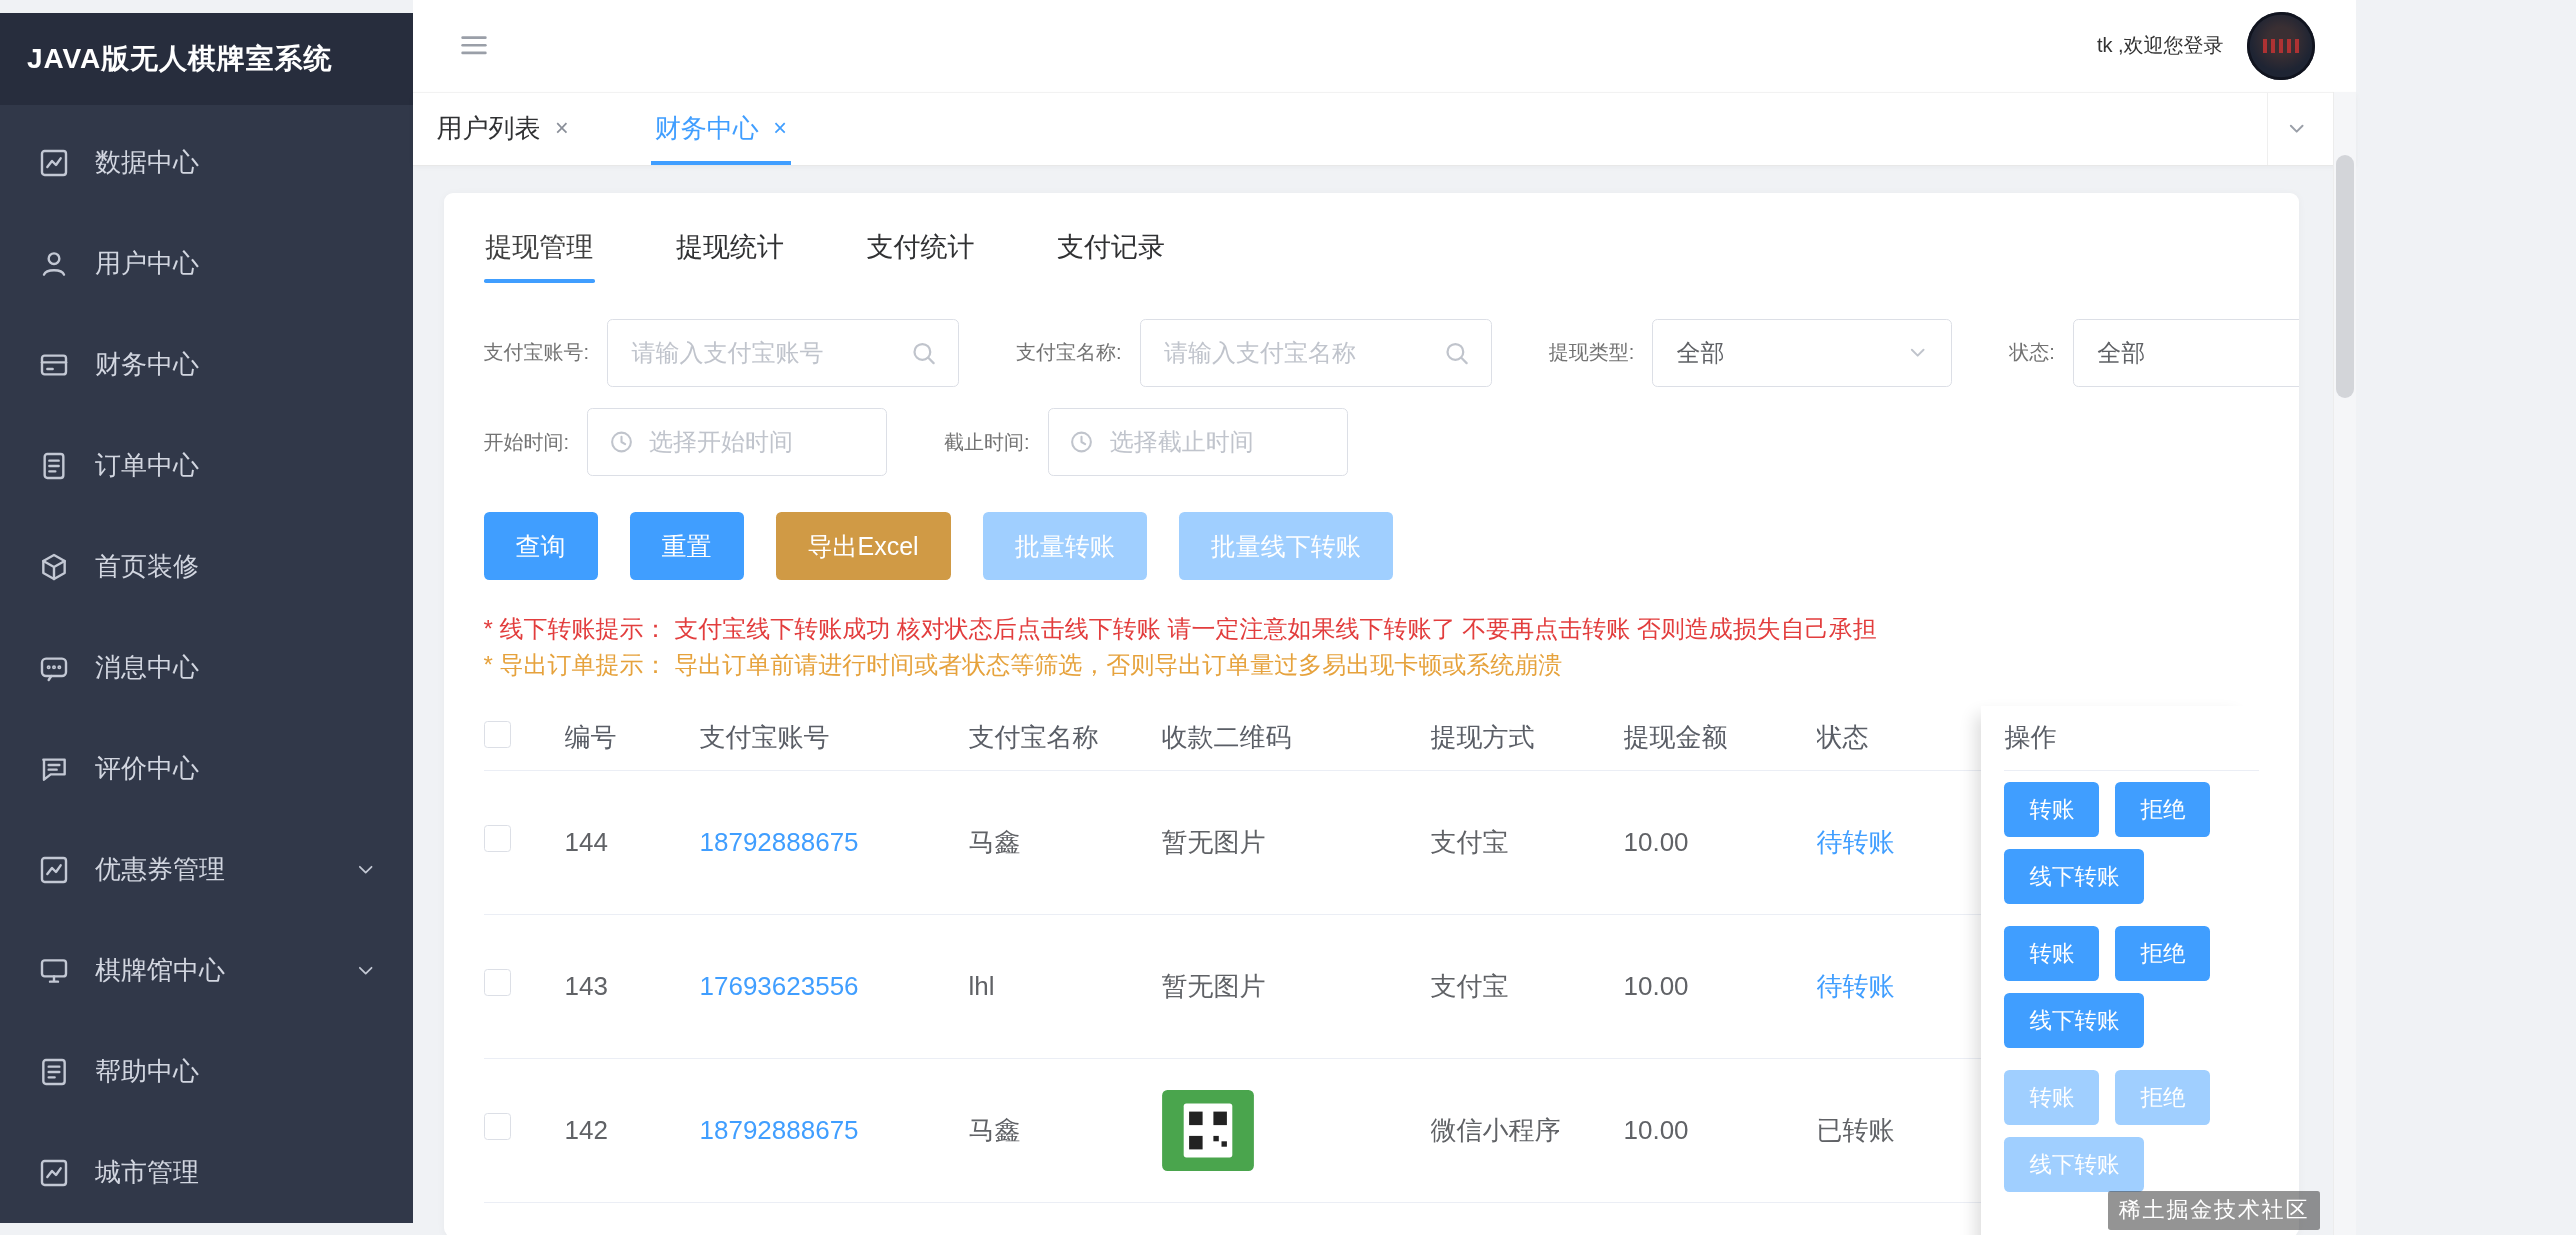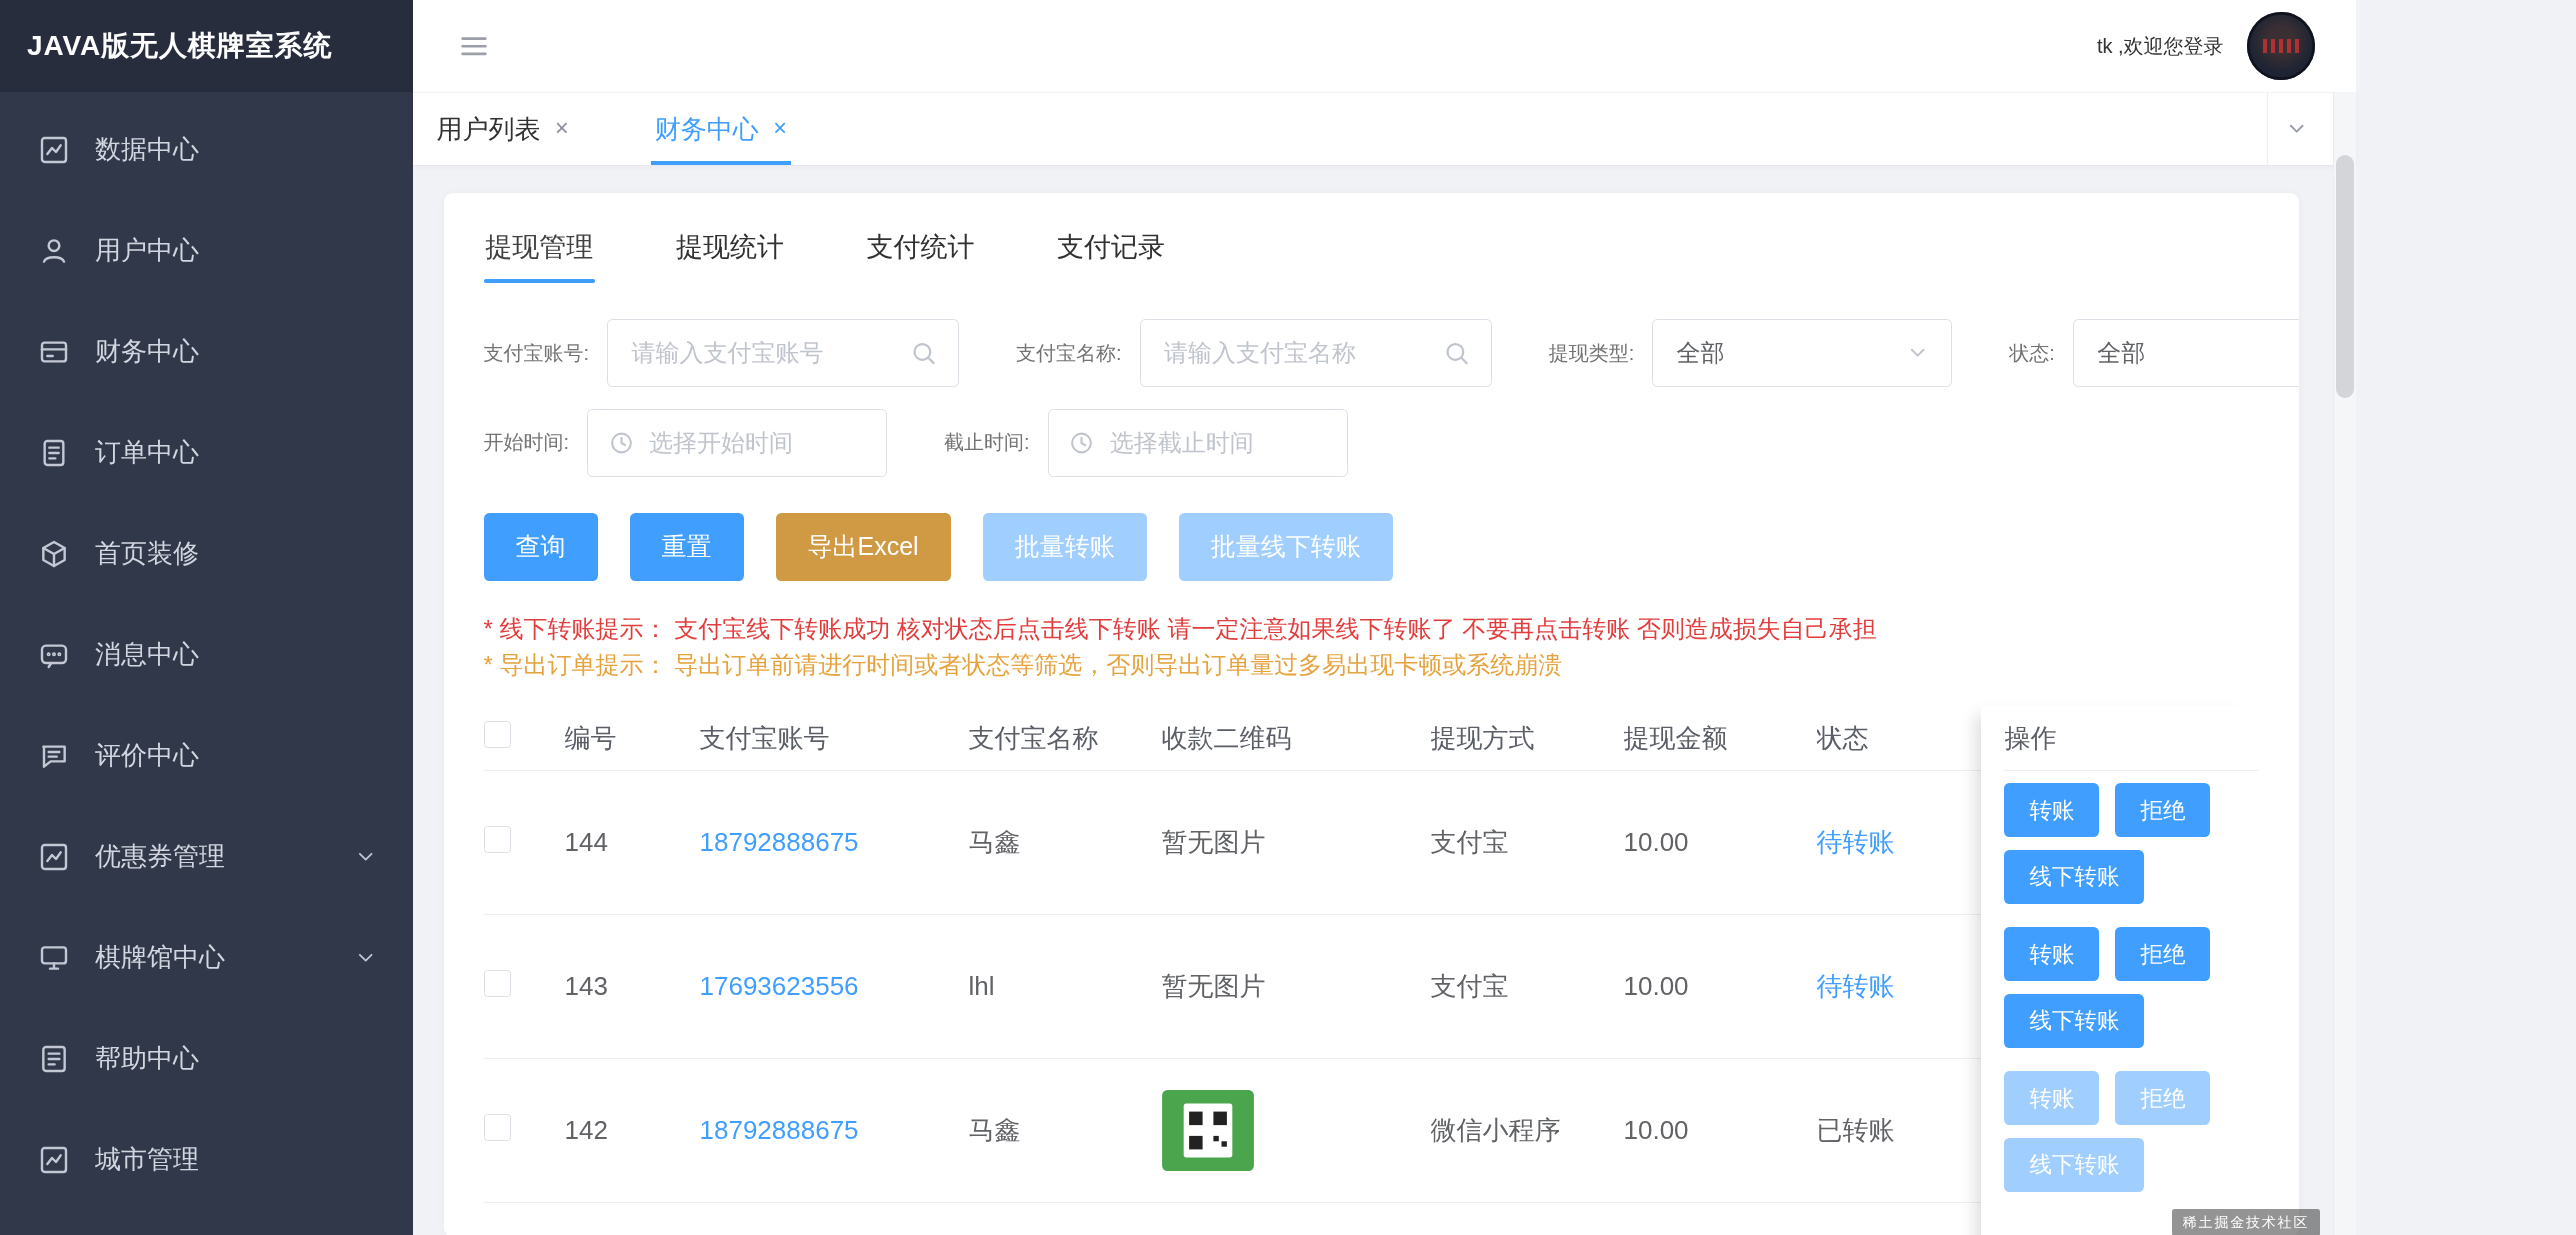--- a/index.html
+++ b/index.html
@@ -1,18 +1,18 @@
 <!DOCTYPE html>
 <html style="font-size:14.4px"><head>
 <meta charset="utf-8">
 <style>
   * { margin:0; padding:0; box-sizing:border-box; }
   html,body { width:2576px; height:1236px; overflow:hidden; }
   body { font-family:"Liberation Sans","DejaVu Sans",sans-serif; background:#f0f2f5; color:#303133; }
-  .app { display:flex; width:2356px; height:1236px; }
+  .app { display:flex; width:2356px; height:1236px;align-items:center; }
 
   
   .sidebar { width:413px; flex-shrink:0; background:#313849; display:flex; flex-direction:column; }
   .sidebar-header { height:92px; background:#272d3d; color:#fff; font-size:28px; font-weight:bold;
                     display:flex; align-items:center; padding:0 27px; white-space:nowrap; letter-spacing:0.9px; }
   .sidebar-menu { padding-top:7.2px; flex:1; }
   .menu-item { height:101px; display:flex; align-items:center; gap:25px; padding:0 0 0 38px;
                color:#d2d6e0; font-size:26px; cursor:pointer; position:relative; white-space:nowrap; }
   .menu-item svg.mi { width:32px; height:32px; flex-shrink:0; }
   .menu-item .chev { position:absolute; right:36px; width:23.4px; height:23.4px; }
@@ -103,22 +103,22 @@
   .abtn { background:#409eff; color:#fff; border:none; border-radius:5.4px; font-size:22.5px;
           padding:11.7px 25px; cursor:pointer; font-family:inherit; white-space:nowrap; }
   .action-group.disabled .abtn { background:#a0cfff; cursor:not-allowed; }
 
   
   .scrollbar { position:absolute; right:0; top:92px; bottom:0; width:23.4px; background:#f5f6f8;
                border-left:0.9px solid #ececec; }
   .scroll-thumb { position:absolute; top:63px; left:2.7px; width:18px; height:243px; background:#d3d5d9;
                   border-radius:9px; cursor:pointer; }
 
-  .watermark { position:absolute; right:36px; bottom:0; background:rgba(60,60,60,.55); color:#fff;
-               font-size:14px; padding:4.5px 10.8px; border-radius:2.7px; letter-spacing:1.8px; }
+  .watermark { position:absolute; right:36px; bottom:7px; background:rgba(60,60,60,.55); color:#fff;
+               font-size:22px; padding:4.5px 10.8px; border-radius:2.7px; letter-spacing:1.8px; }
 
   svg.line { fill:none; stroke:#c3c8d4; stroke-width:1.8; stroke-linecap:round; stroke-linejoin:round; }
   svg.gray { fill:none; stroke:#9a9fa8; stroke-width:2; stroke-linecap:round; stroke-linejoin:round; }
   svg.ph   { fill:none; stroke:#c0c4cc; stroke-width:2; stroke-linecap:round; stroke-linejoin:round; }
 </style>
 </head>
 <body>
 
 <div class="app">
 

